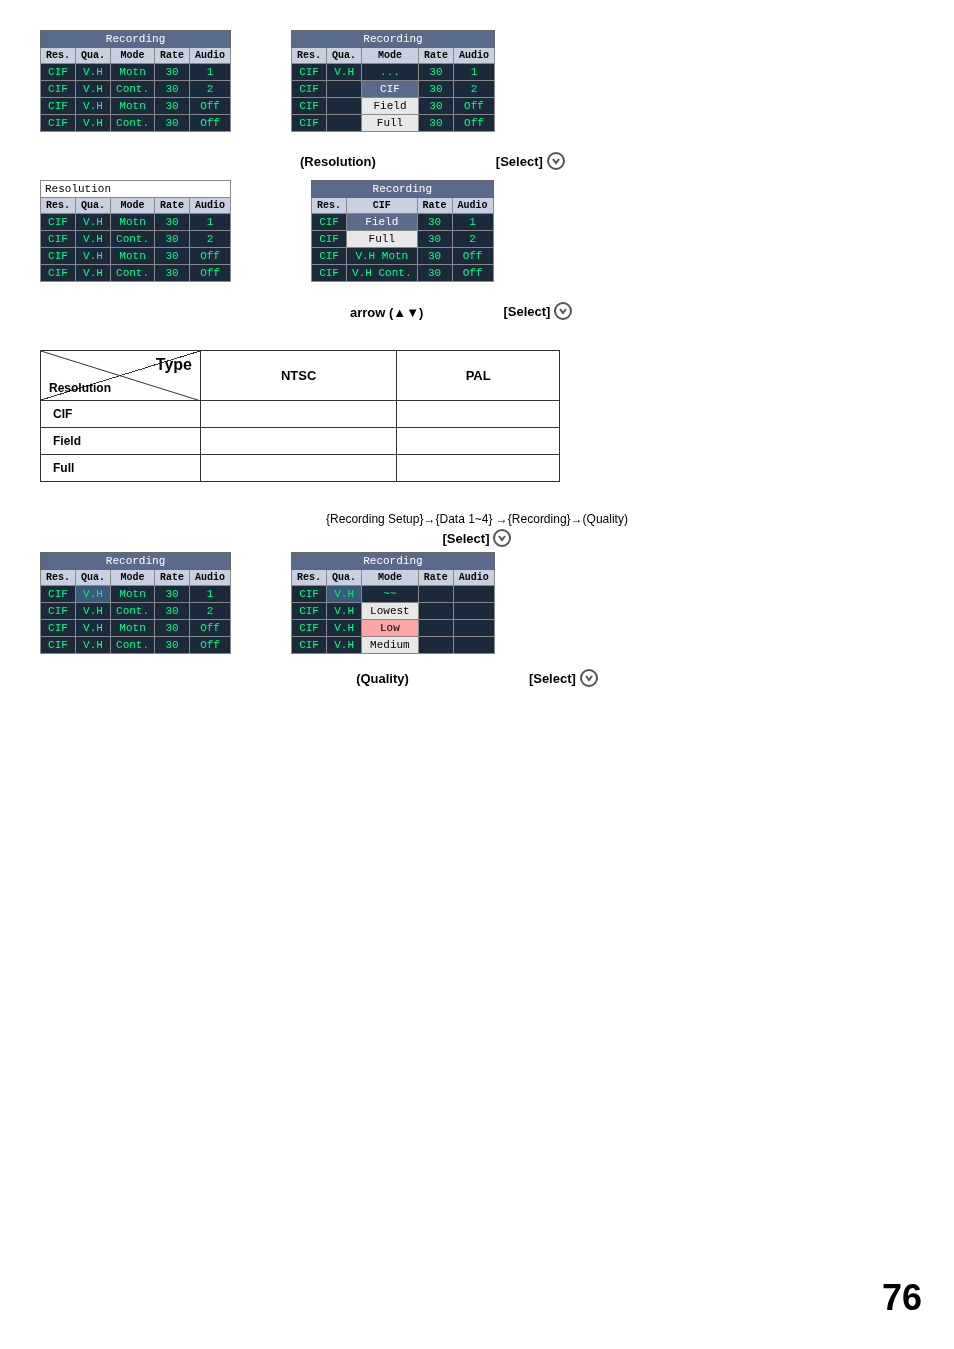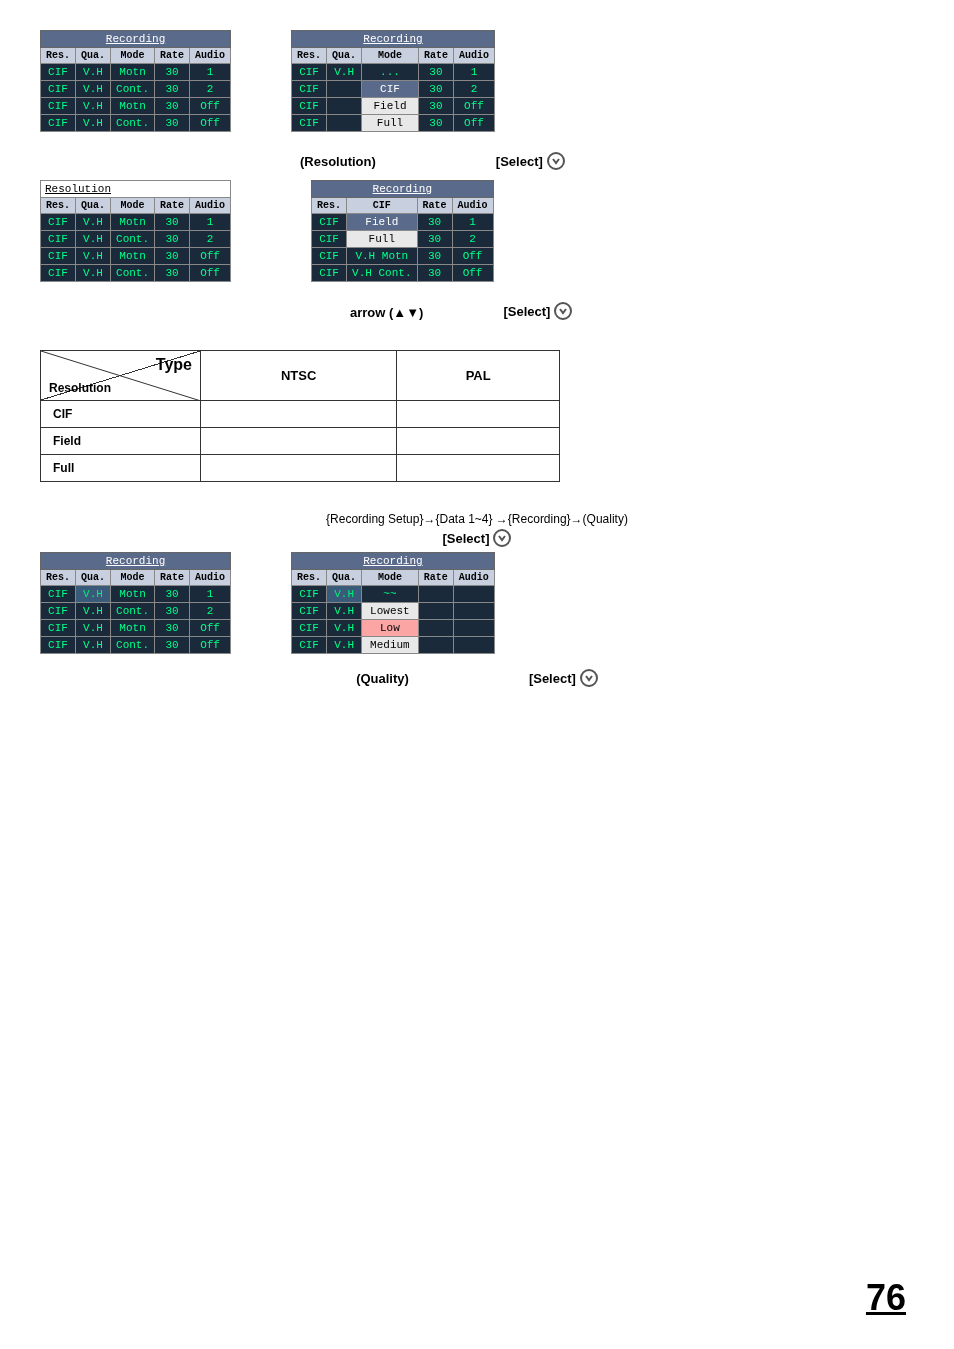--- a/index.html
+++ b/index.html
@@ -28,21 +28,20 @@
       border: 1px solid #888;
       padding: 2px 5px;
       text-align: center;
       white-space: nowrap;
     }
     .rec-table .header-row th {
       background: #5a6a8a;
       color: #fff;
       font-weight: normal;
       border: 1px solid #666;
-      text-decoration: underline;
     }
     .rec-table .col-header th {
       background: #c8d0e0;
       color: #000;
       font-size: 10px;
     }
     .rec-table td {
       background: #1a2a3a;
       color: #00ff88;
       font-size: 11px;
@@ -99,24 +98,23 @@
     }
     .section-b-tables {
       display: flex;
       gap: 60px;
       align-items: flex-start;
     }
 
     .page-number {
       position: absolute;
       bottom: 30px;
-      right: 48px;
+      right: 32px;
       font-size: 36px;
       font-weight: bold;
-      text-decoration: underline;
     }
 
     
     .green { color: #00cc66; }
 
     .arrow-text {
       font-size: 13px;
       font-weight: bold;
     }
 

